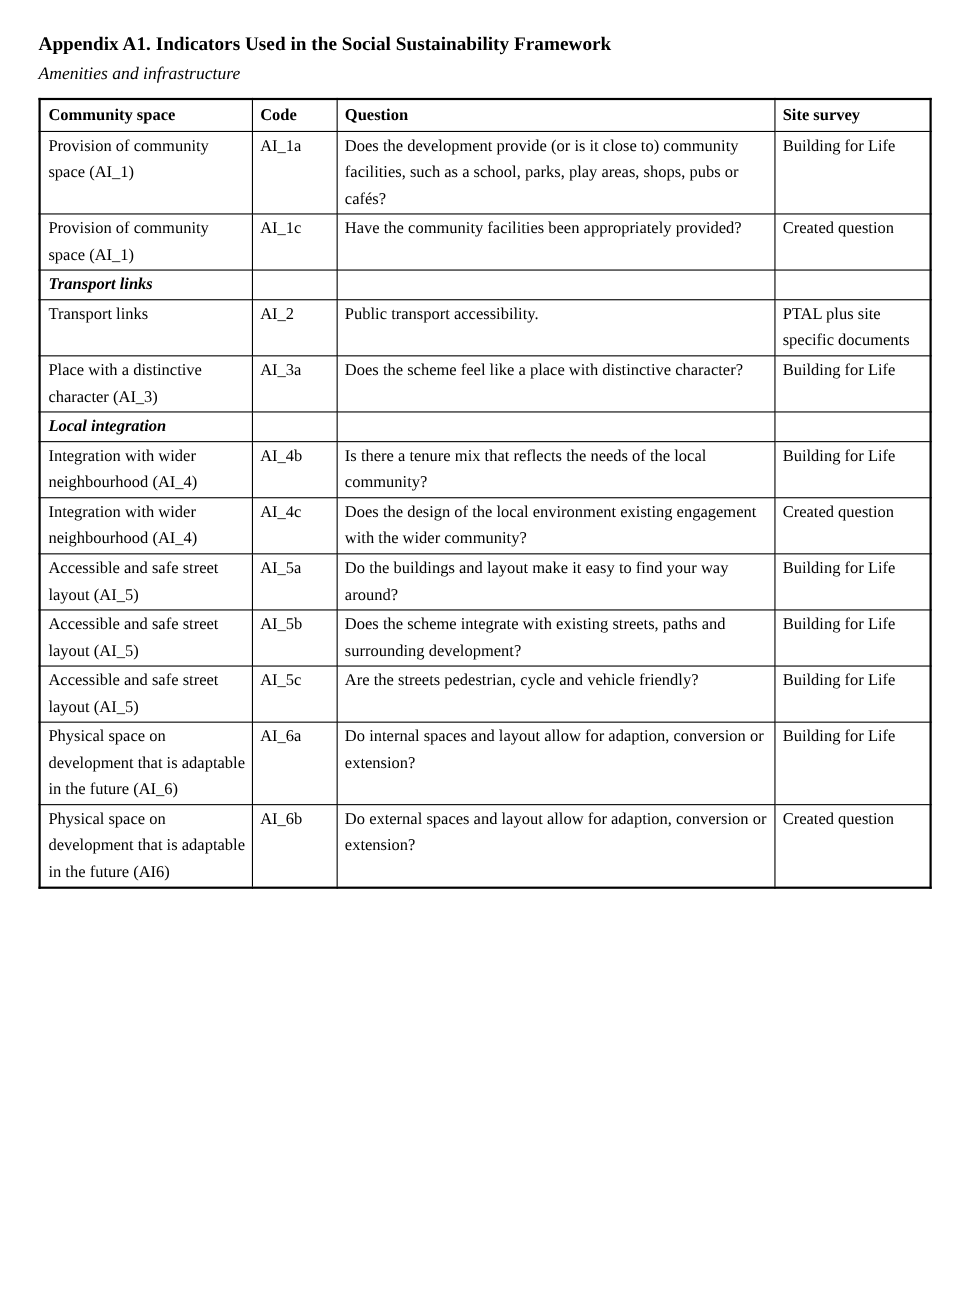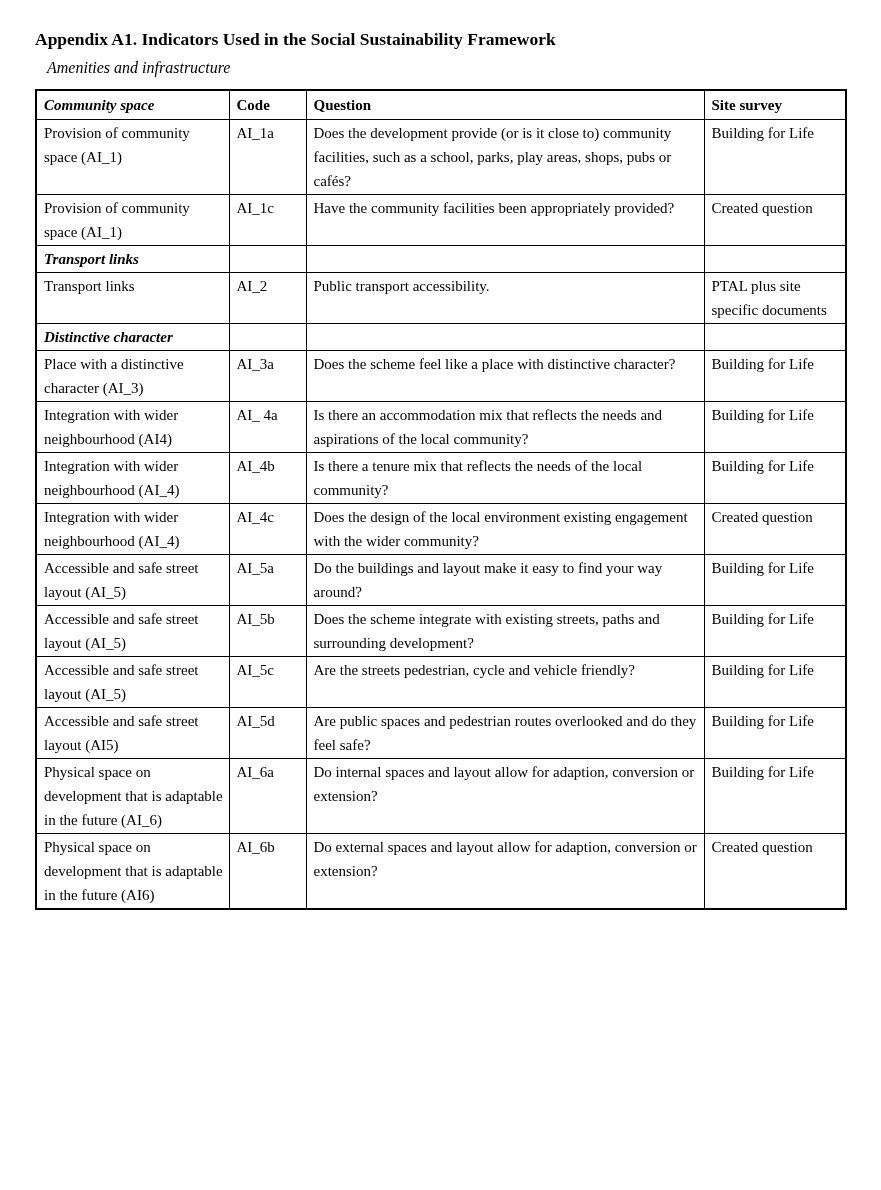--- a/index.html
+++ b/index.html
@@ -21,21 +21,21 @@
     font-size: 17.5px;
     font-weight: bold;
     line-height: 24px;
     margin: 0 0 5px 0;
   }
   .doc-subtitle {
     font-size: 16px;
     font-style: italic;
     font-weight: normal;
     line-height: 23px;
-    margin: 0 0 10px 12px;
+    margin: 0 0 10px 0;
   }
   table.indicators {
     border-collapse: collapse;
     table-layout: fixed;
     width: 810px;
     border: 2px solid #000000;
   }
   table.indicators col.c-indicator { width: 193px; }
   table.indicators col.c-code      { width: 77px;  }
   table.indicators col.c-question  { width: 398px; }
@@ -48,21 +48,20 @@
     font-size: 15px;
     line-height: 24px;
     padding: 1px 5px 1px 7px;
   }
   table.indicators th {
     font-weight: bold;
     padding-top: 2px;
     padding-bottom: 2px;
   }
   table.indicators th:first-child {
-    font-style: italic;
   }
   td.section-cell {
     font-weight: bold;
     font-style: italic;
   }
 </style>
 </head>
 <body>
 
 <div class="page">
@@ -103,36 +102,30 @@
           <td></td>
           <td></td>
         </tr>
         <tr>
           <td>Transport links</td>
           <td>AI_2</td>
           <td>Public transport accessibility.</td>
           <td>PTAL plus site specific documents</td>
         </tr>
         <tr>
-          <td class="section-cell">Distinctive character</td>
-          <td></td>
-          <td></td>
-          <td></td>
-        </tr>
-        <tr>
           <td>Place with a distinctive character (AI_3)</td>
           <td>AI_3a</td>
           <td>Does the scheme feel like a place with distinctive character?</td>
           <td>Building for Life</td>
         </tr>
         <tr>
-          <td>Integration with wider neighbourhood (AI4)</td>
-          <td>AI_ 4a</td>
-          <td>Is there an accommodation mix that reflects the needs and aspirations of the local community?</td>
-          <td>Building for Life</td>
+          <td class="section-cell">Local integration</td>
+          <td></td>
+          <td></td>
+          <td></td>
         </tr>
         <tr>
           <td>Integration with wider neighbourhood (AI_4)</td>
           <td>AI_4b</td>
           <td>Is there a tenure mix that reflects the needs of the local community?</td>
           <td>Building for Life</td>
         </tr>
         <tr>
           <td>Integration with wider neighbourhood (AI_4)</td>
           <td>AI_4c</td>
@@ -151,26 +144,20 @@
           <td>Does the scheme integrate with existing streets, paths and surrounding development?</td>
           <td>Building for Life</td>
         </tr>
         <tr>
           <td>Accessible and safe street layout (AI_5)</td>
           <td>AI_5c</td>
           <td>Are the streets pedestrian, cycle and vehicle friendly?</td>
           <td>Building for Life</td>
         </tr>
         <tr>
-          <td>Accessible and safe street layout (AI5)</td>
-          <td>AI_5d</td>
-          <td>Are public spaces and pedestrian routes overlooked and do they feel safe?</td>
-          <td>Building for Life</td>
-        </tr>
-        <tr>
           <td>Physical space on development that is adaptable in the future (AI_6)</td>
           <td>AI_6a</td>
           <td>Do internal spaces and layout allow for adaption, conversion or extension?</td>
           <td>Building for Life</td>
         </tr>
         <tr>
           <td>Physical space on development that is adaptable in the future (AI6)</td>
           <td>AI_6b</td>
           <td>Do external spaces and layout allow for adaption, conversion or extension?</td>
           <td>Created question</td>

